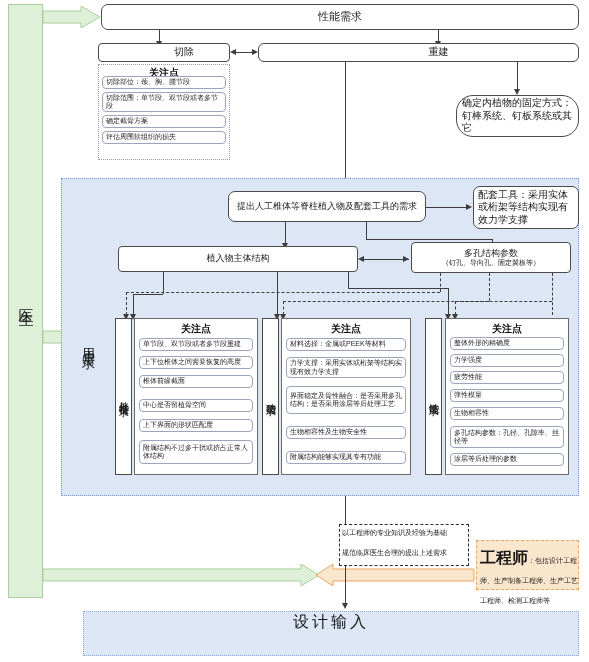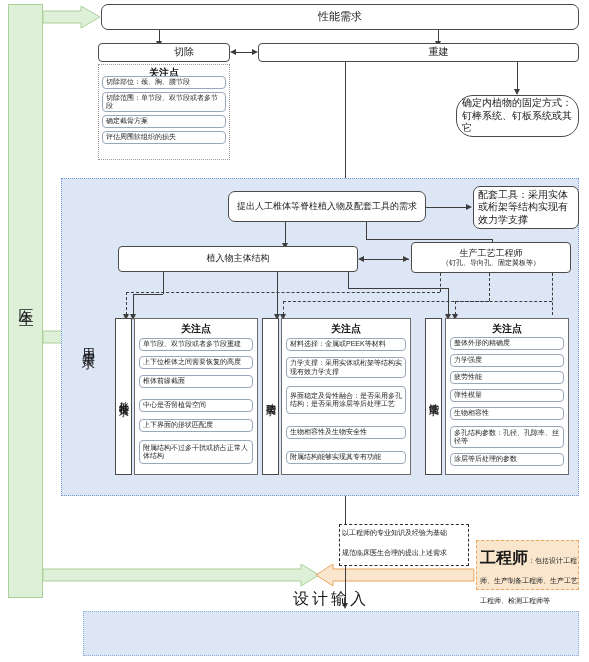--- a/index.html
+++ b/index.html
@@ -94,21 +94,21 @@
 
   <div class="abs box rnd t11" style="left:101px;top:4px;width:478px;height:26px;">性能需求</div>
 
   <div class="abs ln-v" style="left:159px;top:30px;height:12px;"></div>
   <div class="abs arw-d" style="left:156px;top:41px;"></div>
   <div class="abs ln-v" style="left:438px;top:30px;height:12px;"></div>
   <div class="abs arw-d" style="left:435px;top:41px;"></div>
 
   <div class="abs box rnd-sm t10" style="left:98px;top:43px;width:132px;height:19px;border-width:1.5px;">切除</div>
 
-  <div class="abs box rnd-sm t10" style="left:258px;top:43px;width:321px;height:19px;border-width:1.5px;">重建</div>
+  <div class="abs box rnd-sm t10" style="left:258px;top:43px;width:321px;height:19px;border-width:1.5px;border-radius:6px;">重建</div>
 
   <div class="abs ln-h" style="left:232px;top:52px;width:24px;"></div>
   <div class="abs arw-l" style="left:230px;top:48.5px;"></div>
   <div class="abs arw-r" style="left:252px;top:48.5px;"></div>
 
   <div class="abs panel-dotted" style="left:98px;top:64px;width:132px;height:96px;"></div>
   <div class="abs panel-title t8" style="left:98px;top:66px;width:132px;">关注点</div>
   <div class="abs chip t7" style="left:102px;top:76px;width:124px;height:13px;">切除部位：颈、胸、腰节段</div>
   <div class="abs chip t7" style="left:102px;top:92px;width:124px;height:20px;">切除范围：单节段、双节段或者多节段</div>
   <div class="abs chip t7" style="left:102px;top:115px;width:124px;height:13px;">确定截骨方案</div>
@@ -136,21 +136,21 @@
   <div class="abs arw-d" style="left:282px;top:243px;"></div>
 
   <div class="abs ln-v" style="left:366px;top:222px;height:17px;"></div>
   <div class="abs ln-h" style="left:366px;top:239px;width:126px;"></div>
   <div class="abs ln-v" style="left:492px;top:239px;height:5px;"></div>
   <div class="abs arw-d" style="left:489px;top:243px;"></div>
 
   <div class="abs box rnd-sm t9" style="left:118px;top:246px;width:240px;height:26px;">植入物主体结构</div>
 
   <div class="abs box rnd-sm" style="left:411px;top:242px;width:160px;height:31px;flex-direction:column;">
-    <span class="t9">生产工艺工程师</span>
+    <span class="t9">多孔结构参数</span>
     <span class="t7">（钉孔、导向孔、固定翼板等）</span>
   </div>
 
   <div class="abs ln-h" style="left:360px;top:259px;width:49px;"></div>
   <div class="abs arw-l" style="left:358px;top:255.5px;"></div>
   <div class="abs arw-r" style="left:403px;top:255.5px;"></div>
 
   <div class="abs ln-v" style="left:163px;top:272px;height:22px;"></div>
   <div class="abs ln-h" style="left:133px;top:294px;width:30px;"></div>
   <div class="abs ln-v" style="left:133px;top:294px;height:21px;"></div>
@@ -215,15 +215,15 @@
   <div class="abs" style="left:339px;top:524px;width:130px;height:42px;border:1px dashed #2e2e2e;background:#ffffff;"></div>
   <div class="abs t7" style="left:342px;top:528px;width:126px;color:#1a1a1a;">以工程师的专业知识及经验为基础</div>
   <div class="abs t7" style="left:342px;top:548px;width:126px;color:#1a1a1a;">规范临床医生合理的提出上述需求</div>
 
   <div class="abs orange-zone" style="left:476px;top:540px;width:103px;height:50px;"></div>
   <div class="abs" style="left:480px;top:548px;width:98px;line-height:1.25;color:#1a1a1a;">
     <span class="t17" style="font-weight:bold;">工程师</span><span class="t7">：包括设计工程师、生产制备工程师、生产工艺工程师、检测工程师等</span>
   </div>
 
   <div class="abs zone-blue-plain" style="left:83px;top:611px;width:496px;height:45px;display:flex;align-items:center;justify-content:center;"></div>
-  <div class="abs t17" style="left:83px;top:589px;width:496px;text-align:center;letter-spacing:3px;color:#17181a;">设计输入</div>
+  <div class="abs t17" style="left:83px;top:612px;width:496px;text-align:center;letter-spacing:3px;color:#17181a;">设计输入</div>
 
 </div>
 
 </body></html>

